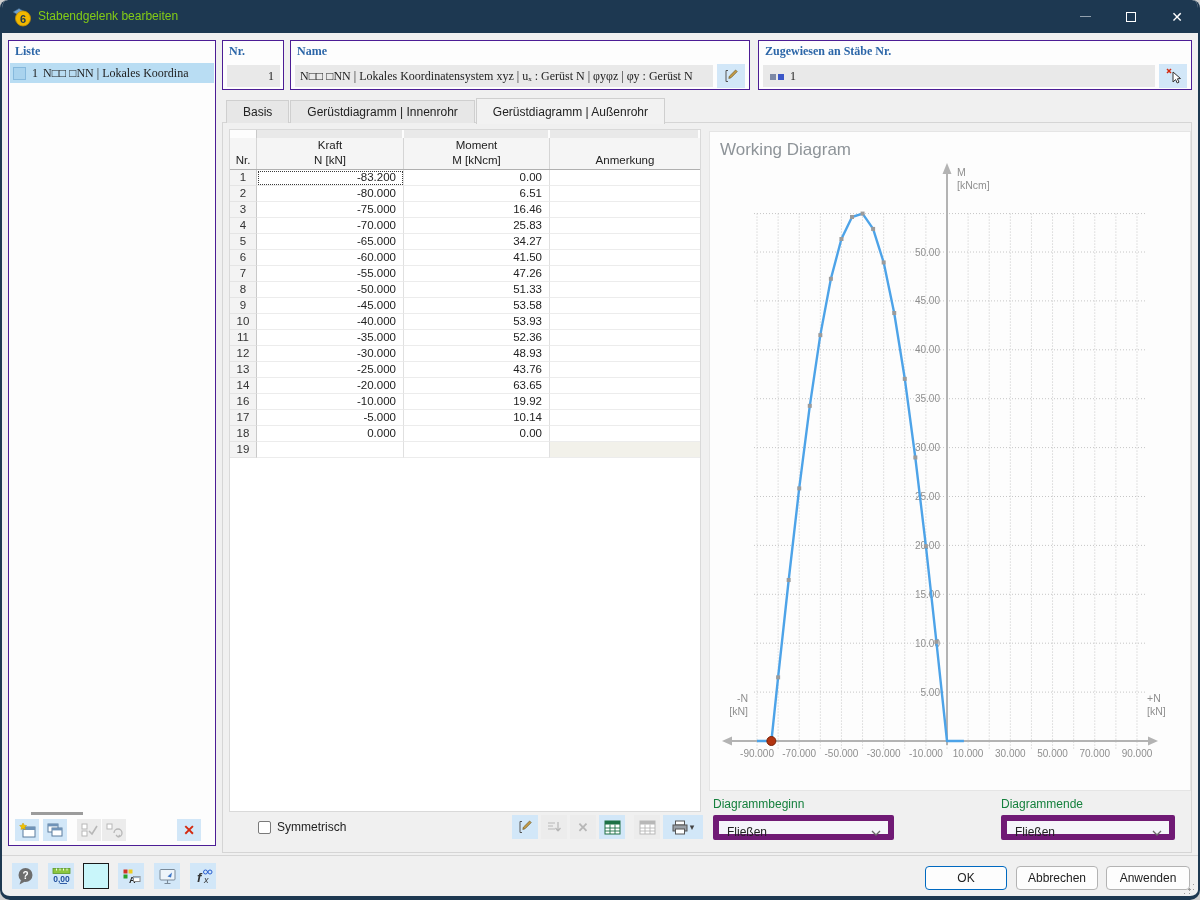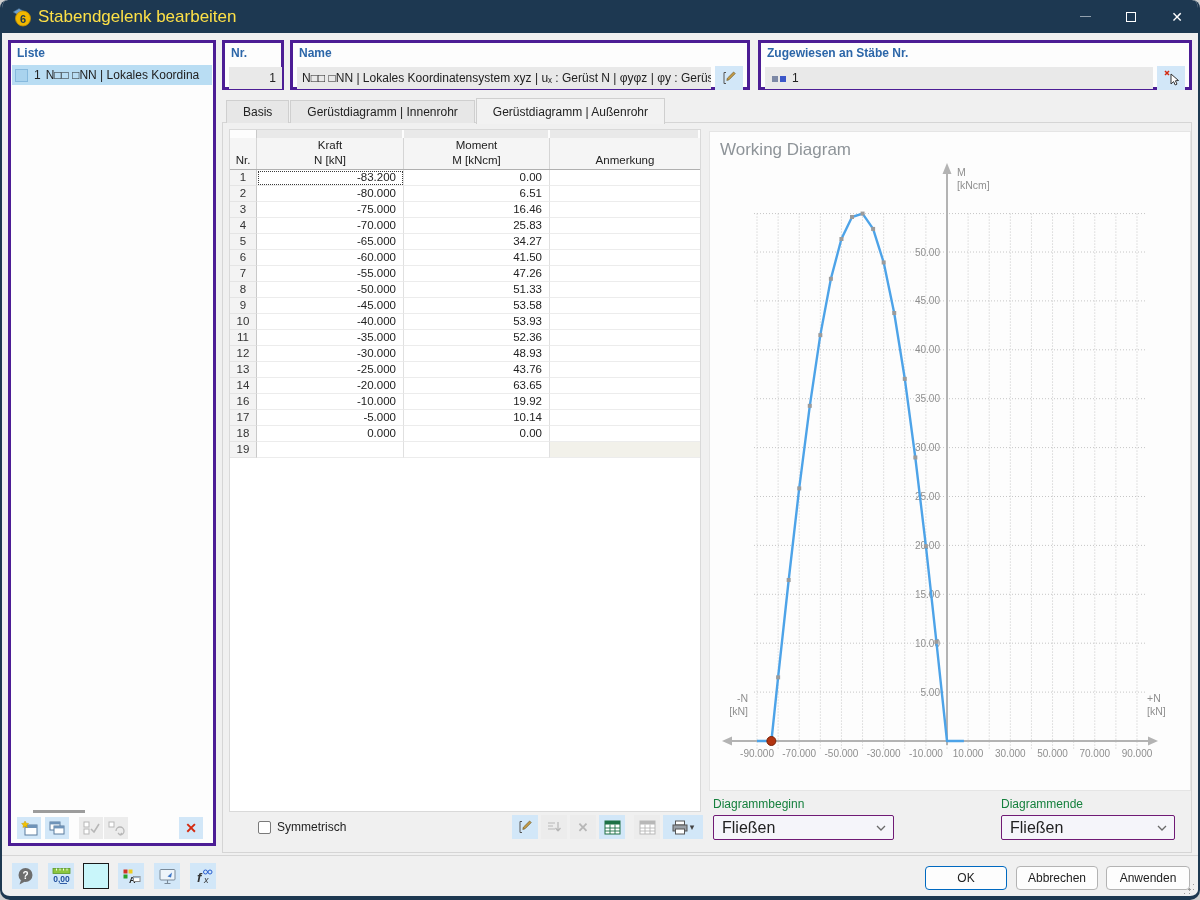--- a/index.html
+++ b/index.html
@@ -4,28 +4,28 @@
 <style>
   html,body{margin:0;padding:0;background:#cfcfcf;}
   *{box-sizing:border-box;}
   .window{position:relative;width:1200px;height:900px;background:#f0f0f0;
     font-family:"Liberation Sans",sans-serif;font-size:12px;color:#222;
     border-left:2px solid #1d3851;border-right:2px solid #1d3851;border-bottom:4px solid #1d3851;
     border-radius:8px 8px 10px 10px;overflow:hidden;}
   
   .titlebar{position:absolute;left:-2px;top:0;width:1200px;height:33px;background:#1d3851;color:#fff;border-radius:8px 8px 0 0;}
   .appicon{position:absolute;left:11px;top:6px;width:21px;height:21px;}
-  .title{position:absolute;left:38px;top:0;line-height:33px;font-size:17px;color:#fde047;}
+  .title{position:absolute;left:38px;top:0;line-height:33px;font-size:12px;color:#84cc16;}
   .wbtn{position:absolute;top:0;width:46px;height:33px;display:flex;align-items:center;justify-content:center;cursor:default;}
   .wbtn.min{right:92px;} .wbtn.max{right:46px;} .wbtn.close{right:0;}
   .dash{display:block;width:11px;height:1px;background:#93a1ae;}
   .maxbox{display:block;width:10px;height:10px;border:1px solid #fff;}
   .closex{color:#fff;font-size:14px;}
   
-  .card{position:absolute;background:#fdfdfd;border:3px solid #4c1d95;}
+  .card{position:absolute;background:#fdfdfd;border:1px solid #4c1d95;font-family:Liberation Serif, serif;}
   .lbl-blue{position:absolute;left:6px;top:3px;color:#2c66a8;font-weight:700;font-size:12px;white-space:nowrap;}
   .field{position:absolute;top:24px;height:22px;background:#e9e9e9;line-height:22px;overflow:hidden;white-space:nowrap;}
   .icobtn{display:flex;align-items:center;justify-content:center;background:#d2e7f8;cursor:default;}
   .icobtn.disabled{background:#ececec;color:#b7b7b7;}
   
   .liste{left:6px;top:40px;width:208px;height:806px;}
   .listarea{position:absolute;left:1px;right:1px;top:22px;bottom:36px;background:#fdfdfd;overflow:hidden;}
   .litem{display:flex;align-items:center;height:20px;background:#b9ddf3;padding-left:3px;white-space:nowrap;overflow:hidden;}
   .swatch{width:13px;height:13px;background:#a9d3ee;border:1px solid #86b9dd;flex:0 0 13px;}
   .linr{margin:0 5px 0 6px;}
@@ -72,21 +72,21 @@
   .tbtn.printer{width:40px;gap:2px;}
   .gap6{margin-left:6px;}
   
   .chartcard{position:absolute;left:486px;top:8px;width:482px;height:660px;background:#fdfdfd;border:1px solid #e5e5e5;}
   .wdlabel{position:absolute;left:10px;top:8px;color:#8e9499;font-size:17px;}
   svg text{font-family:"Liberation Sans",sans-serif;}
   .ticktext{font-size:10px;fill:#8f8f8f;}
   .axtext{font-size:10.5px;fill:#8f8f8f;}
   
   .optlabel{position:absolute;font-size:12px;color:#15803d;}
-  .dd{position:absolute;height:25px;background:#f5f5fa;border:1px solid #701a75;border-radius:2px;font-size:16px;line-height:23px;padding:0 24px 0 8px;}
+  .dd{position:absolute;height:25px;background:#f5f5fa;border:6px solid #701a75;border-radius:2px;font-size:12px;line-height:23px;padding:0 24px 0 8px;}
   .dd svg{position:absolute;right:7px;top:9px;}
   
   .footline{position:absolute;left:0;right:0;top:855px;height:1px;background:#d6d6d6;}
   .fbtn{position:absolute;top:863px;width:26px;height:26px;}
   .btn{position:absolute;top:866px;height:24px;background:#fdfdfd;border:1px solid #b3b3b3;border-radius:4px;font-size:12px;text-align:center;line-height:22px;}
   .btn.ok{left:923px;width:82px;border-color:#0069c0;}
   .btn.cancel{left:1014px;width:82px;}
   .btn.apply{left:1104px;width:84px;}
   .grip{position:absolute;right:4px;bottom:2px;width:12px;height:12px;
     background:radial-gradient(circle,#9a9a9a 1px,transparent 1.3px);background-size:5px 5px;

